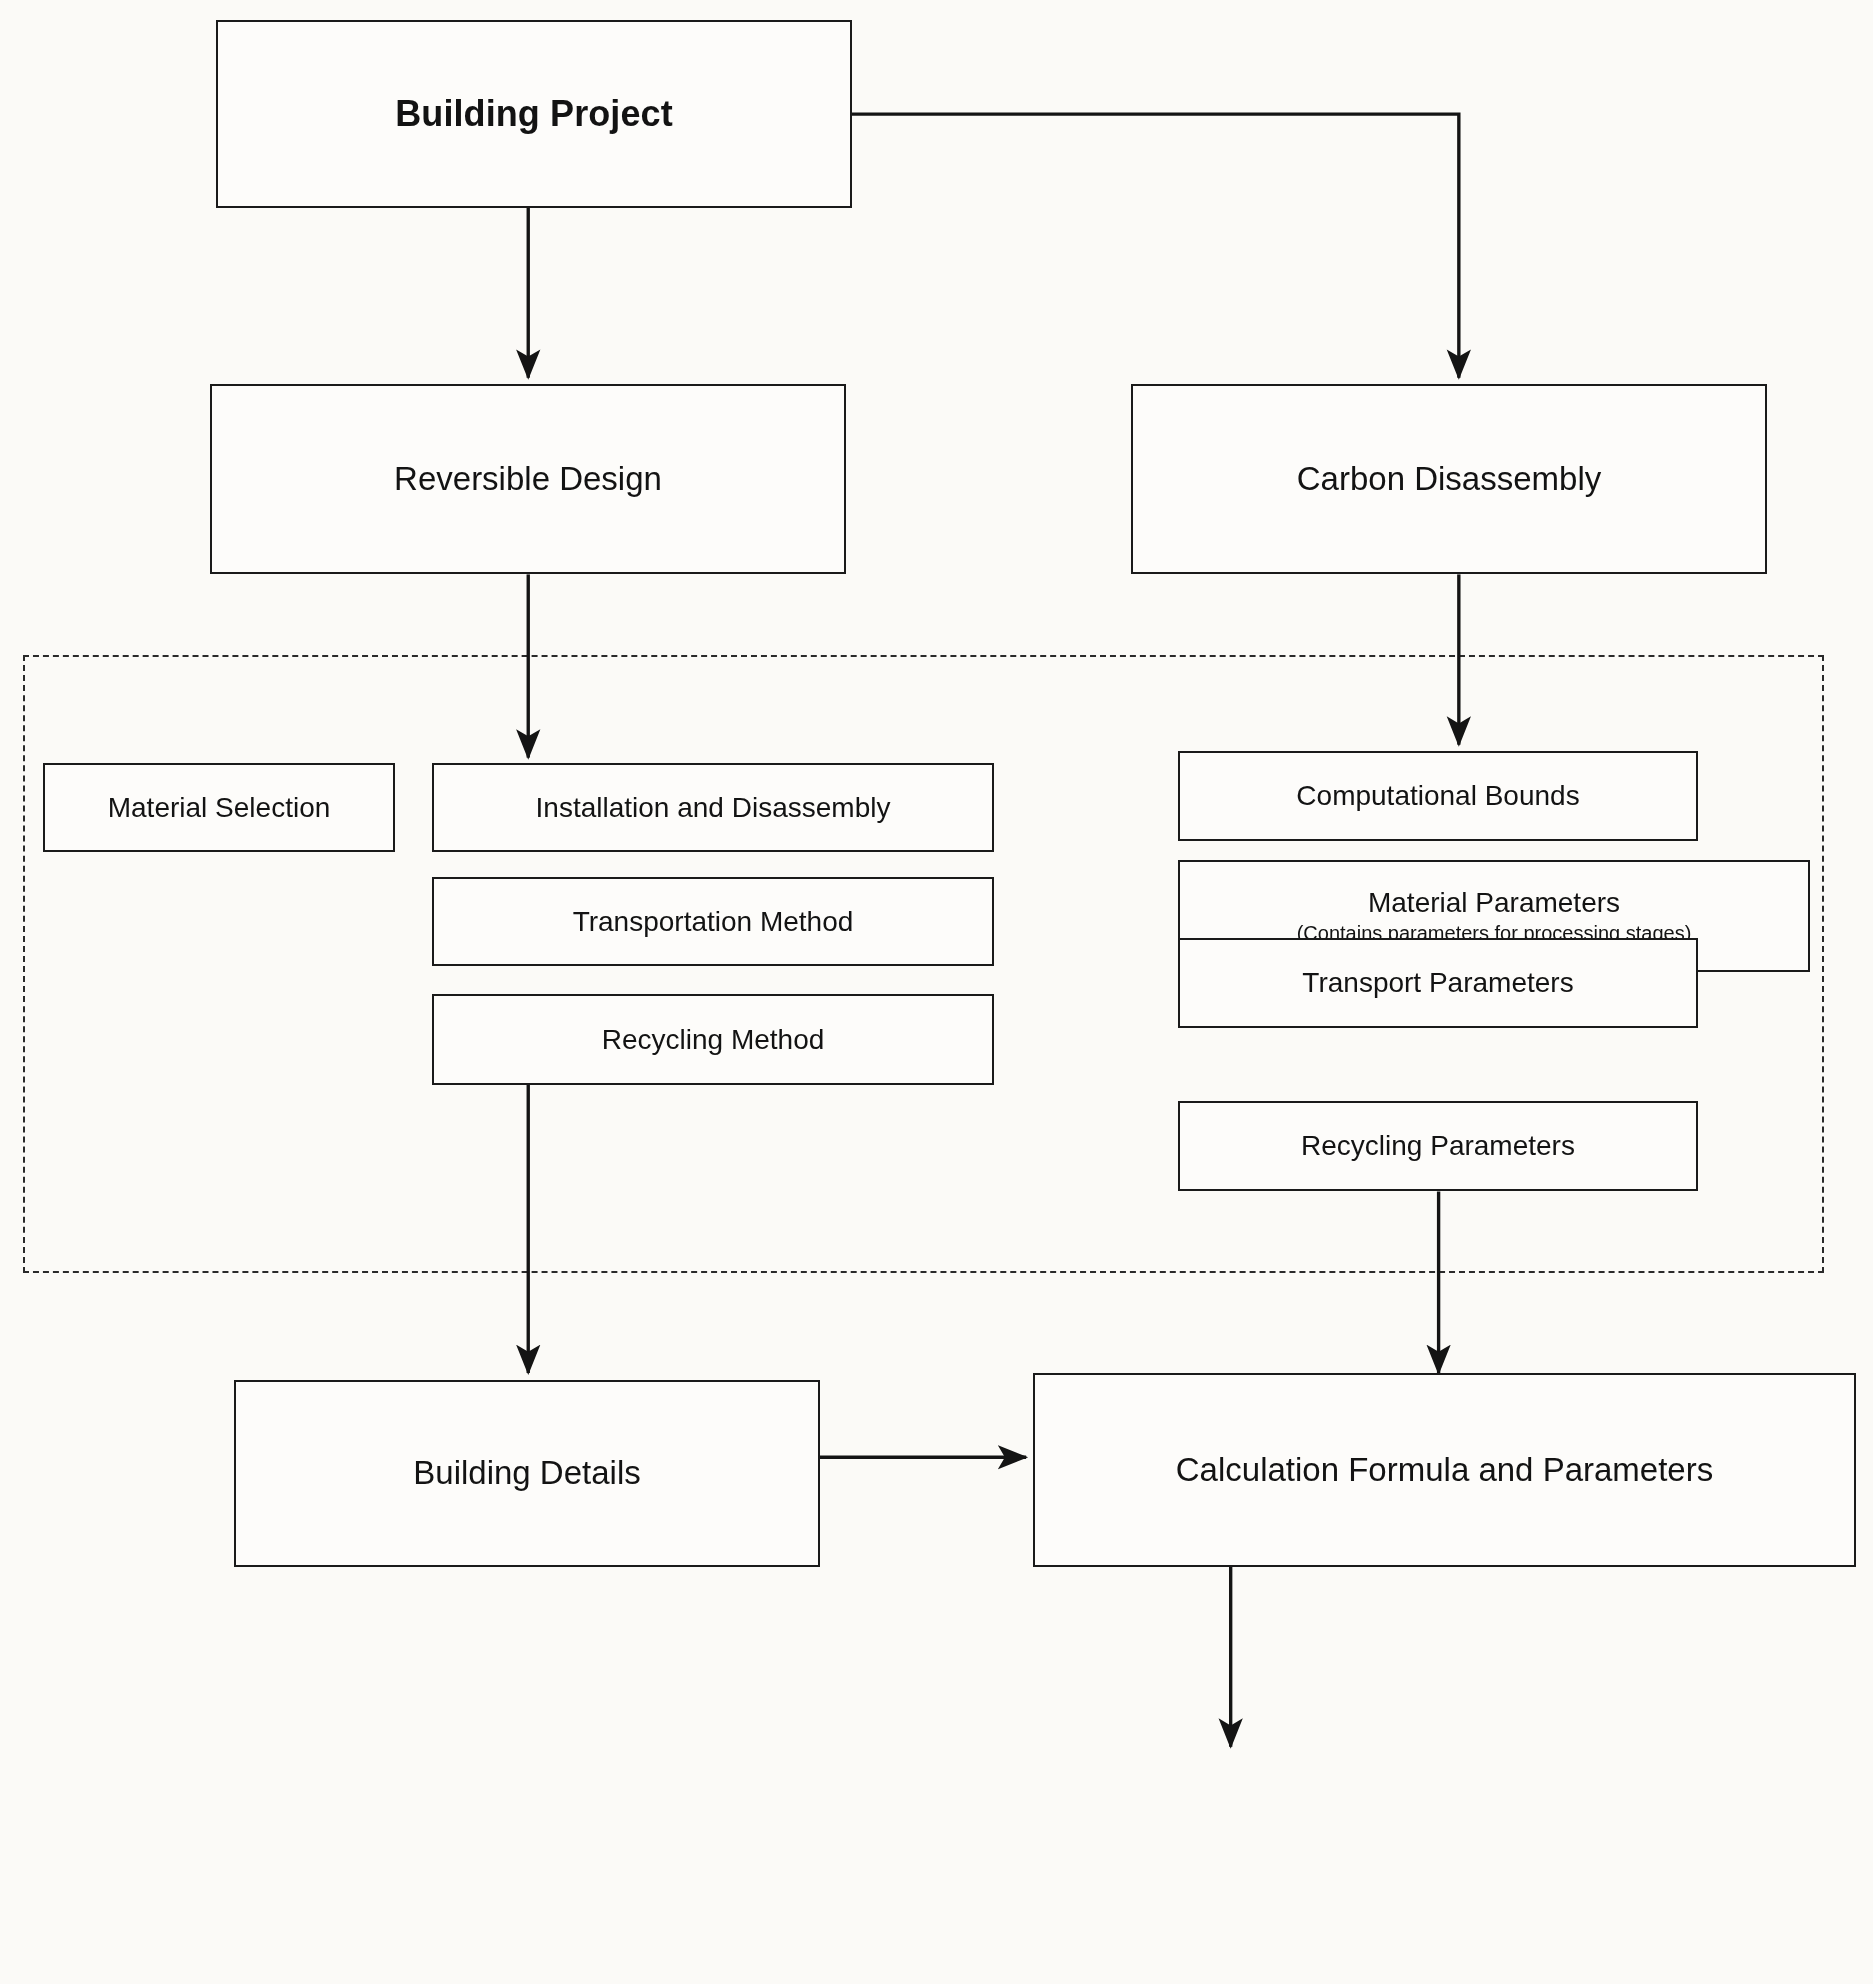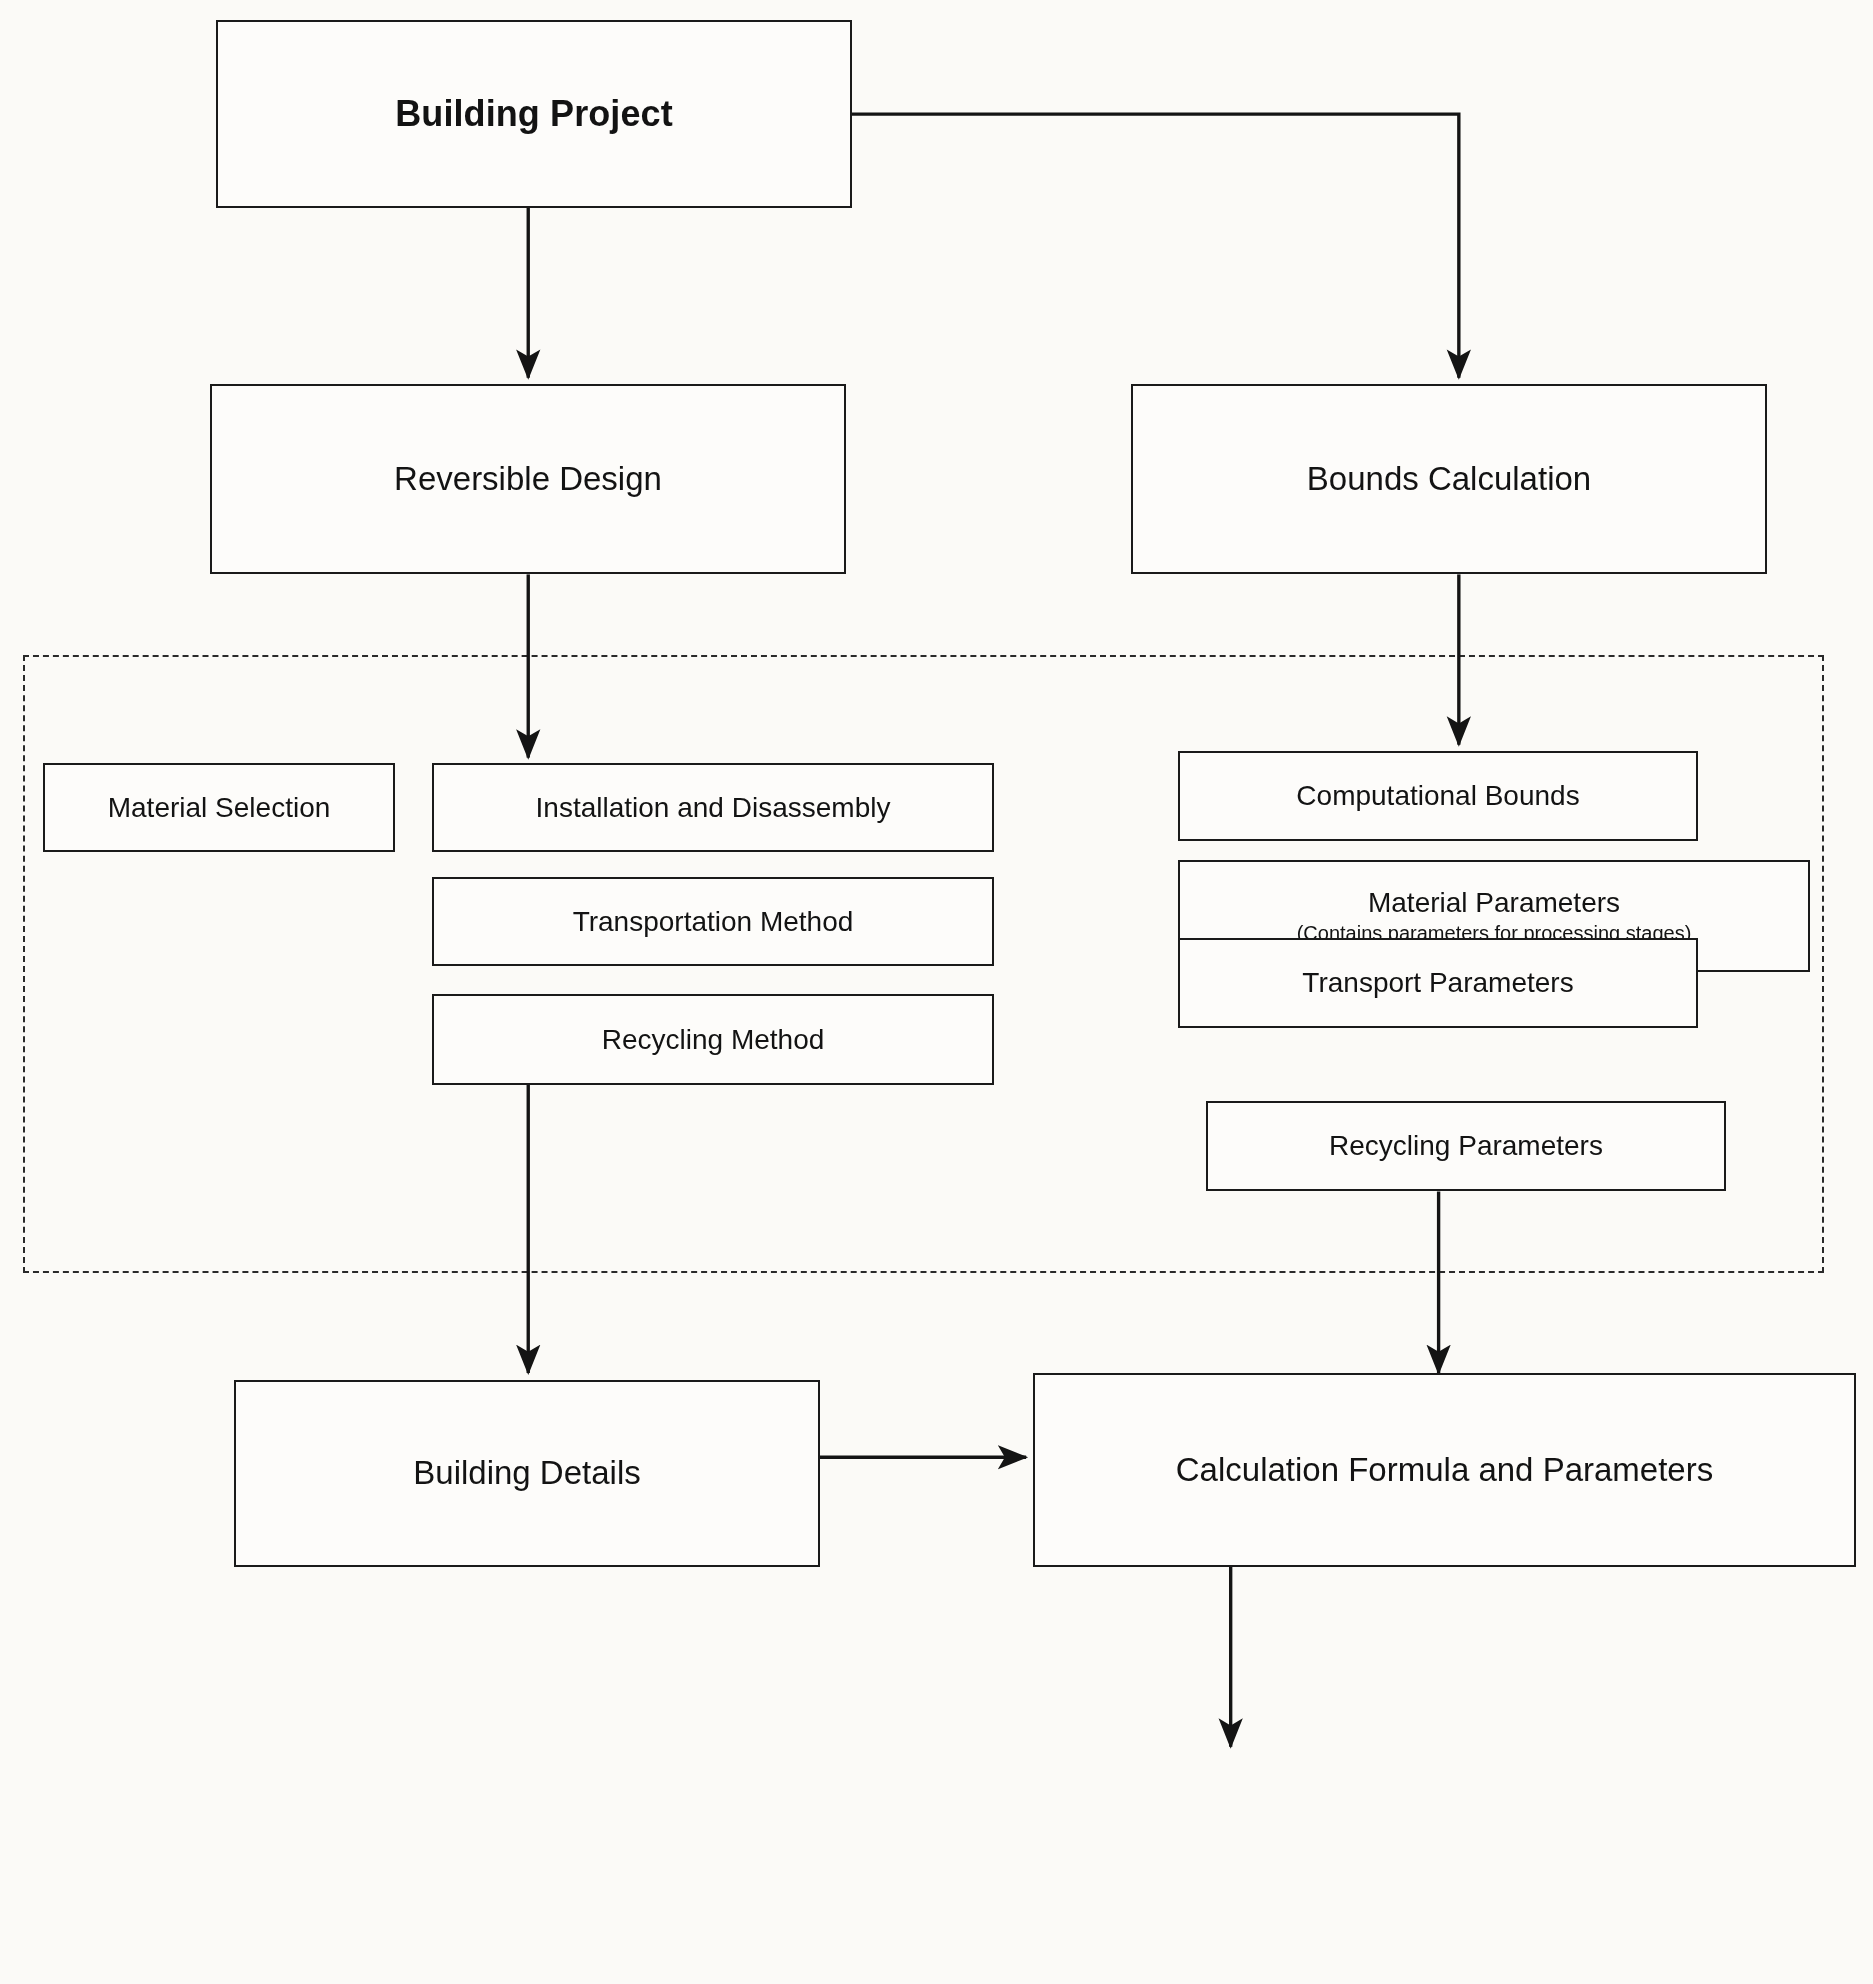--- a/index.html
+++ b/index.html
@@ -92,21 +92,21 @@
 
   <div class="node lvl1" style="left:216px; top:20px; width:636px; height:188px;">
     <span class="title">Building Project</span>
   </div>
 
   <div class="node lvl2" style="left:210px; top:384px; width:636px; height:190px;">
     <span class="title">Reversible Design</span>
   </div>
 
   <div class="node lvl2" style="left:1131px; top:384px; width:636px; height:190px;">
-    <span class="title">Bounds Calculation</span>
+    <span class="title">Carbon Disassembly</span>
   </div>
 
   <div class="node leaf" style="left:43px; top:763px; width:352px; height:89px;">
     <span class="title">Material Selection</span>
   </div>
 
   <div class="node leaf" style="left:432px; top:763px; width:562px; height:89px;">
     <span class="title">Installation and Disassembly</span>
   </div>
 
@@ -124,21 +124,21 @@
 
   <div class="node leaf" style="left:1178px; top:860px; width:632px; height:112px;">
     <span class="title">Material Parameters</span>
     <span class="subtitle leaf-sub">(Contains parameters for processing stages)</span>
   </div>
 
   <div class="node leaf" style="left:1178px; top:938px; width:520px; height:90px;">
     <span class="title">Transport Parameters</span>
   </div>
 
-  <div class="node leaf" style="left:1178px; top:1101px; width:520px; height:90px;margin-left:28px;">
+  <div class="node leaf" style="left:1178px; top:1101px; width:520px; height:90px;">
     <span class="title">Recycling Parameters</span>
   </div>
 
   <div class="node lvl2" style="left:234px; top:1380px; width:586px; height:187px;">
     <span class="title">Building Details</span>
   </div>
 
   <div class="node formula" style="left:1033px; top:1373px; width:823px; height:194px;">
     <span class="title">Calculation Formula and Parameters</span>
   </div>

